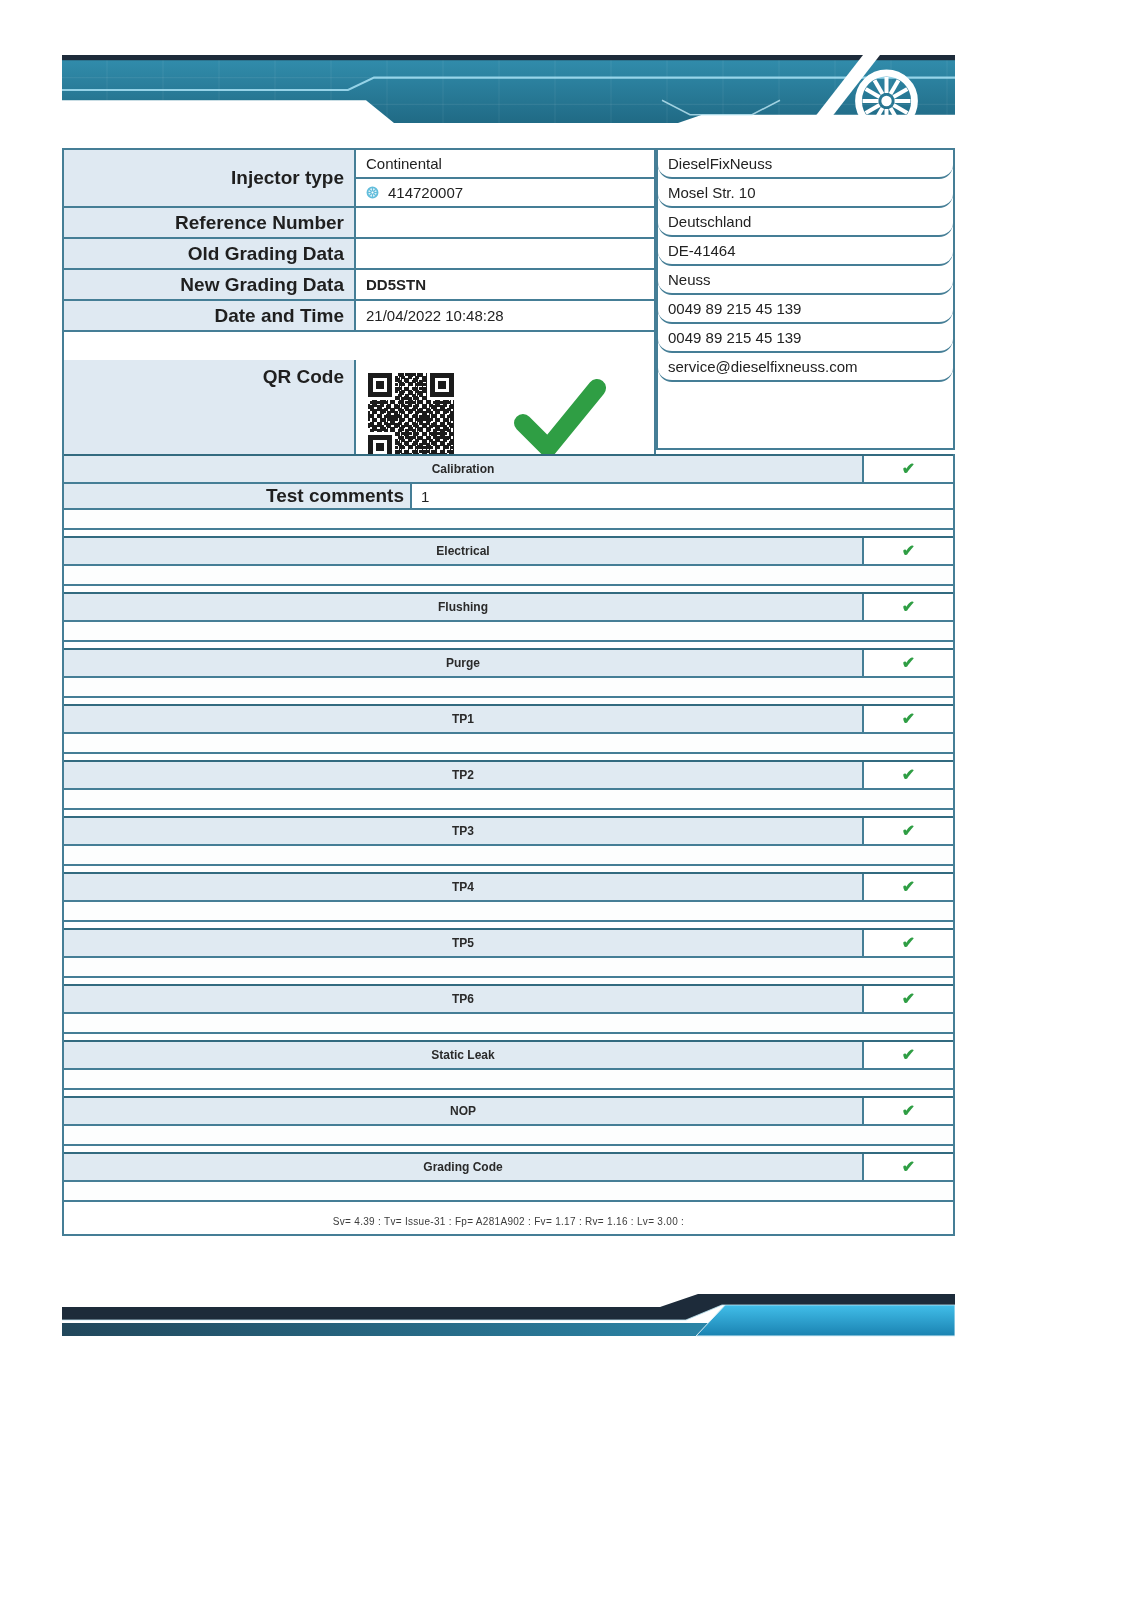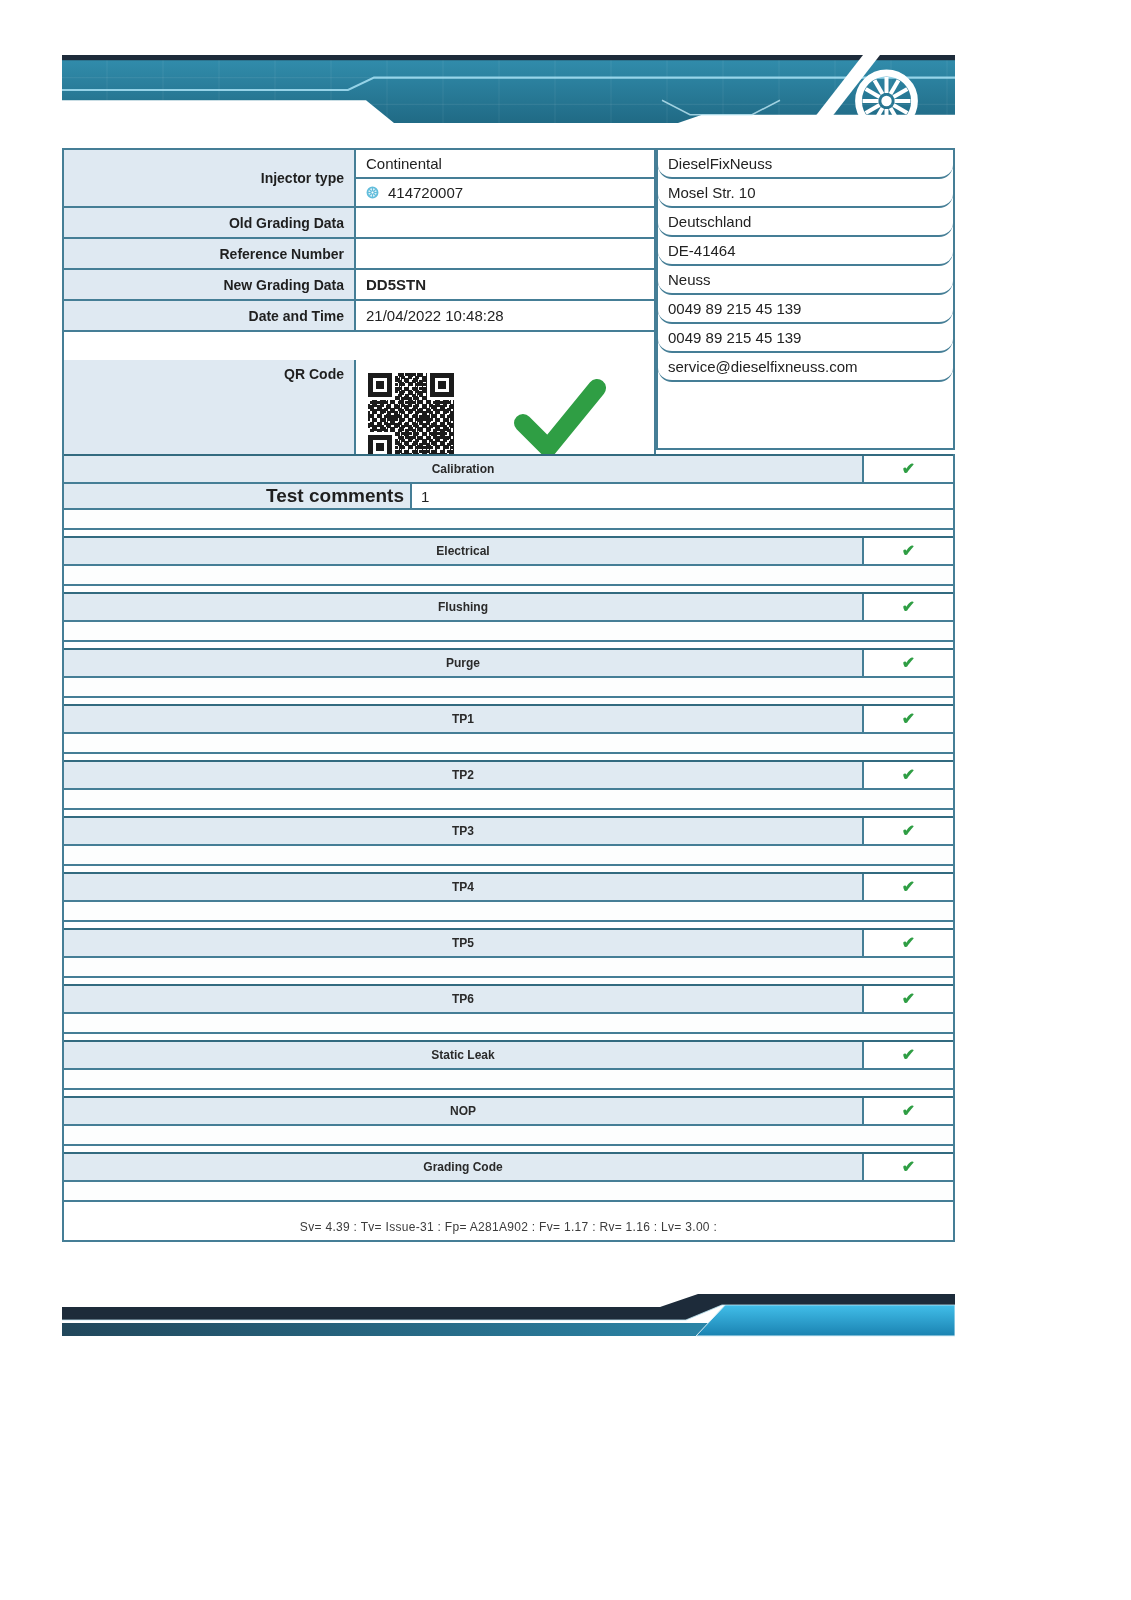--- a/index.html
+++ b/index.html
@@ -18,21 +18,21 @@
   .info-wrap { position:absolute; left:62px; top:148px; width:893px; display:flex; }
   .tbl { border:2px solid #457e96; background:#fff; }
   .info-left { width:594px; }
   .info-right { width:299px; margin-left:0; height:302px; display:flex; flex-direction:column; }
 
   .irow { display:flex; border-bottom:2px solid #457e96; }
   .irow:last-child { border-bottom:none; }
   .lcell {
     width:292px; background:#dfe9f2; border-right:2px solid #457e96;
     display:flex; align-items:center; justify-content:flex-end;
-    padding-right:10px; font-weight:bold; font-size:14px; color:#1f1f1f;
+    padding-right:10px; font-weight:bold; font-size:19px; color:#1f1f1f;
   }
   .vcell { flex:1; display:flex; align-items:center; padding-left:10px; font-size:15px; background:#fff; }
   .vstack { flex:1; display:flex; flex-direction:column; }
   .vstack .vcell { flex:none; }
   .h29 { height:29px; } .h27 { height:27px; } .h56 { height:56px; } .h128 { height:128px;margin-top:28px; }
   .bold { font-weight:bold; }
   .divb { border-bottom:2px solid #457e96; }
   .top-align { align-items:flex-start; padding-top:6px; }
   .inj-num { display:flex; align-items:center; gap:9px; }
 
@@ -72,22 +72,22 @@
   .ck { color:#2f9e44; font-size:16px; font-weight:bold; line-height:1; }
   .sec-empty { height:20px; border-top:2px solid #457e96; background:#fdfefe; }
   .tc-row { display:flex; height:26px; border-top:2px solid #457e96; }
   .tc-label {
     width:348px; background:#e0eaf2; border-right:2px solid #457e96;
     display:flex; align-items:center; justify-content:flex-end; padding-right:6px;
     font-weight:bold; font-size:19px; color:#1f1f1f;
   }
   .tc-value { flex:1; display:flex; align-items:center; padding-left:9px; font-size:15px; }
   .version-row {
-    height:26px; margin-top:12px; display:flex; align-items:center; justify-content:center;
-    font-size:12px; color:#3c3c3c; letter-spacing:0.3px;
+    height:26px; margin-top:6px; display:flex; align-items:center; justify-content:center;
+    font-size:10px; color:#3c3c3c; letter-spacing:0.3px;
   }
 
   
   .footer-graphic { position:absolute; left:62px; top:1293px; width:893px; height:52px; }
   .footer-graphic svg { display:block; width:893px; height:52px; }
 </style>
 </head>
 <body>
 
 <div class="page">
@@ -170,25 +170,25 @@
                   <line x1="18" y1="5" x2="18" y2="15" transform="rotate(270 18 18)"></line>
                   <line x1="18" y1="5" x2="18" y2="15" transform="rotate(315 18 18)"></line>
                 </g>
               </svg>
               <span>414720007</span>
             </span>
           </div>
         </div>
       </div>
       <div class="irow">
+        <div class="lcell h29">Reference Number</div>
+        <div class="vcell h29"></div>
+      </div>
+      <div class="irow">
         <div class="lcell h29">Old Grading Data</div>
-        <div class="vcell h29"></div>
-      </div>
-      <div class="irow">
-        <div class="lcell h29">Reference Number</div>
         <div class="vcell h29"></div>
       </div>
       <div class="irow">
         <div class="lcell h29">New Grading Data</div>
         <div class="vcell h29 bold">DD5STN</div>
       </div>
       <div class="irow">
         <div class="lcell h29">Date and Time</div>
         <div class="vcell h29">21/04/2022 10:48:28</div>
       </div>

